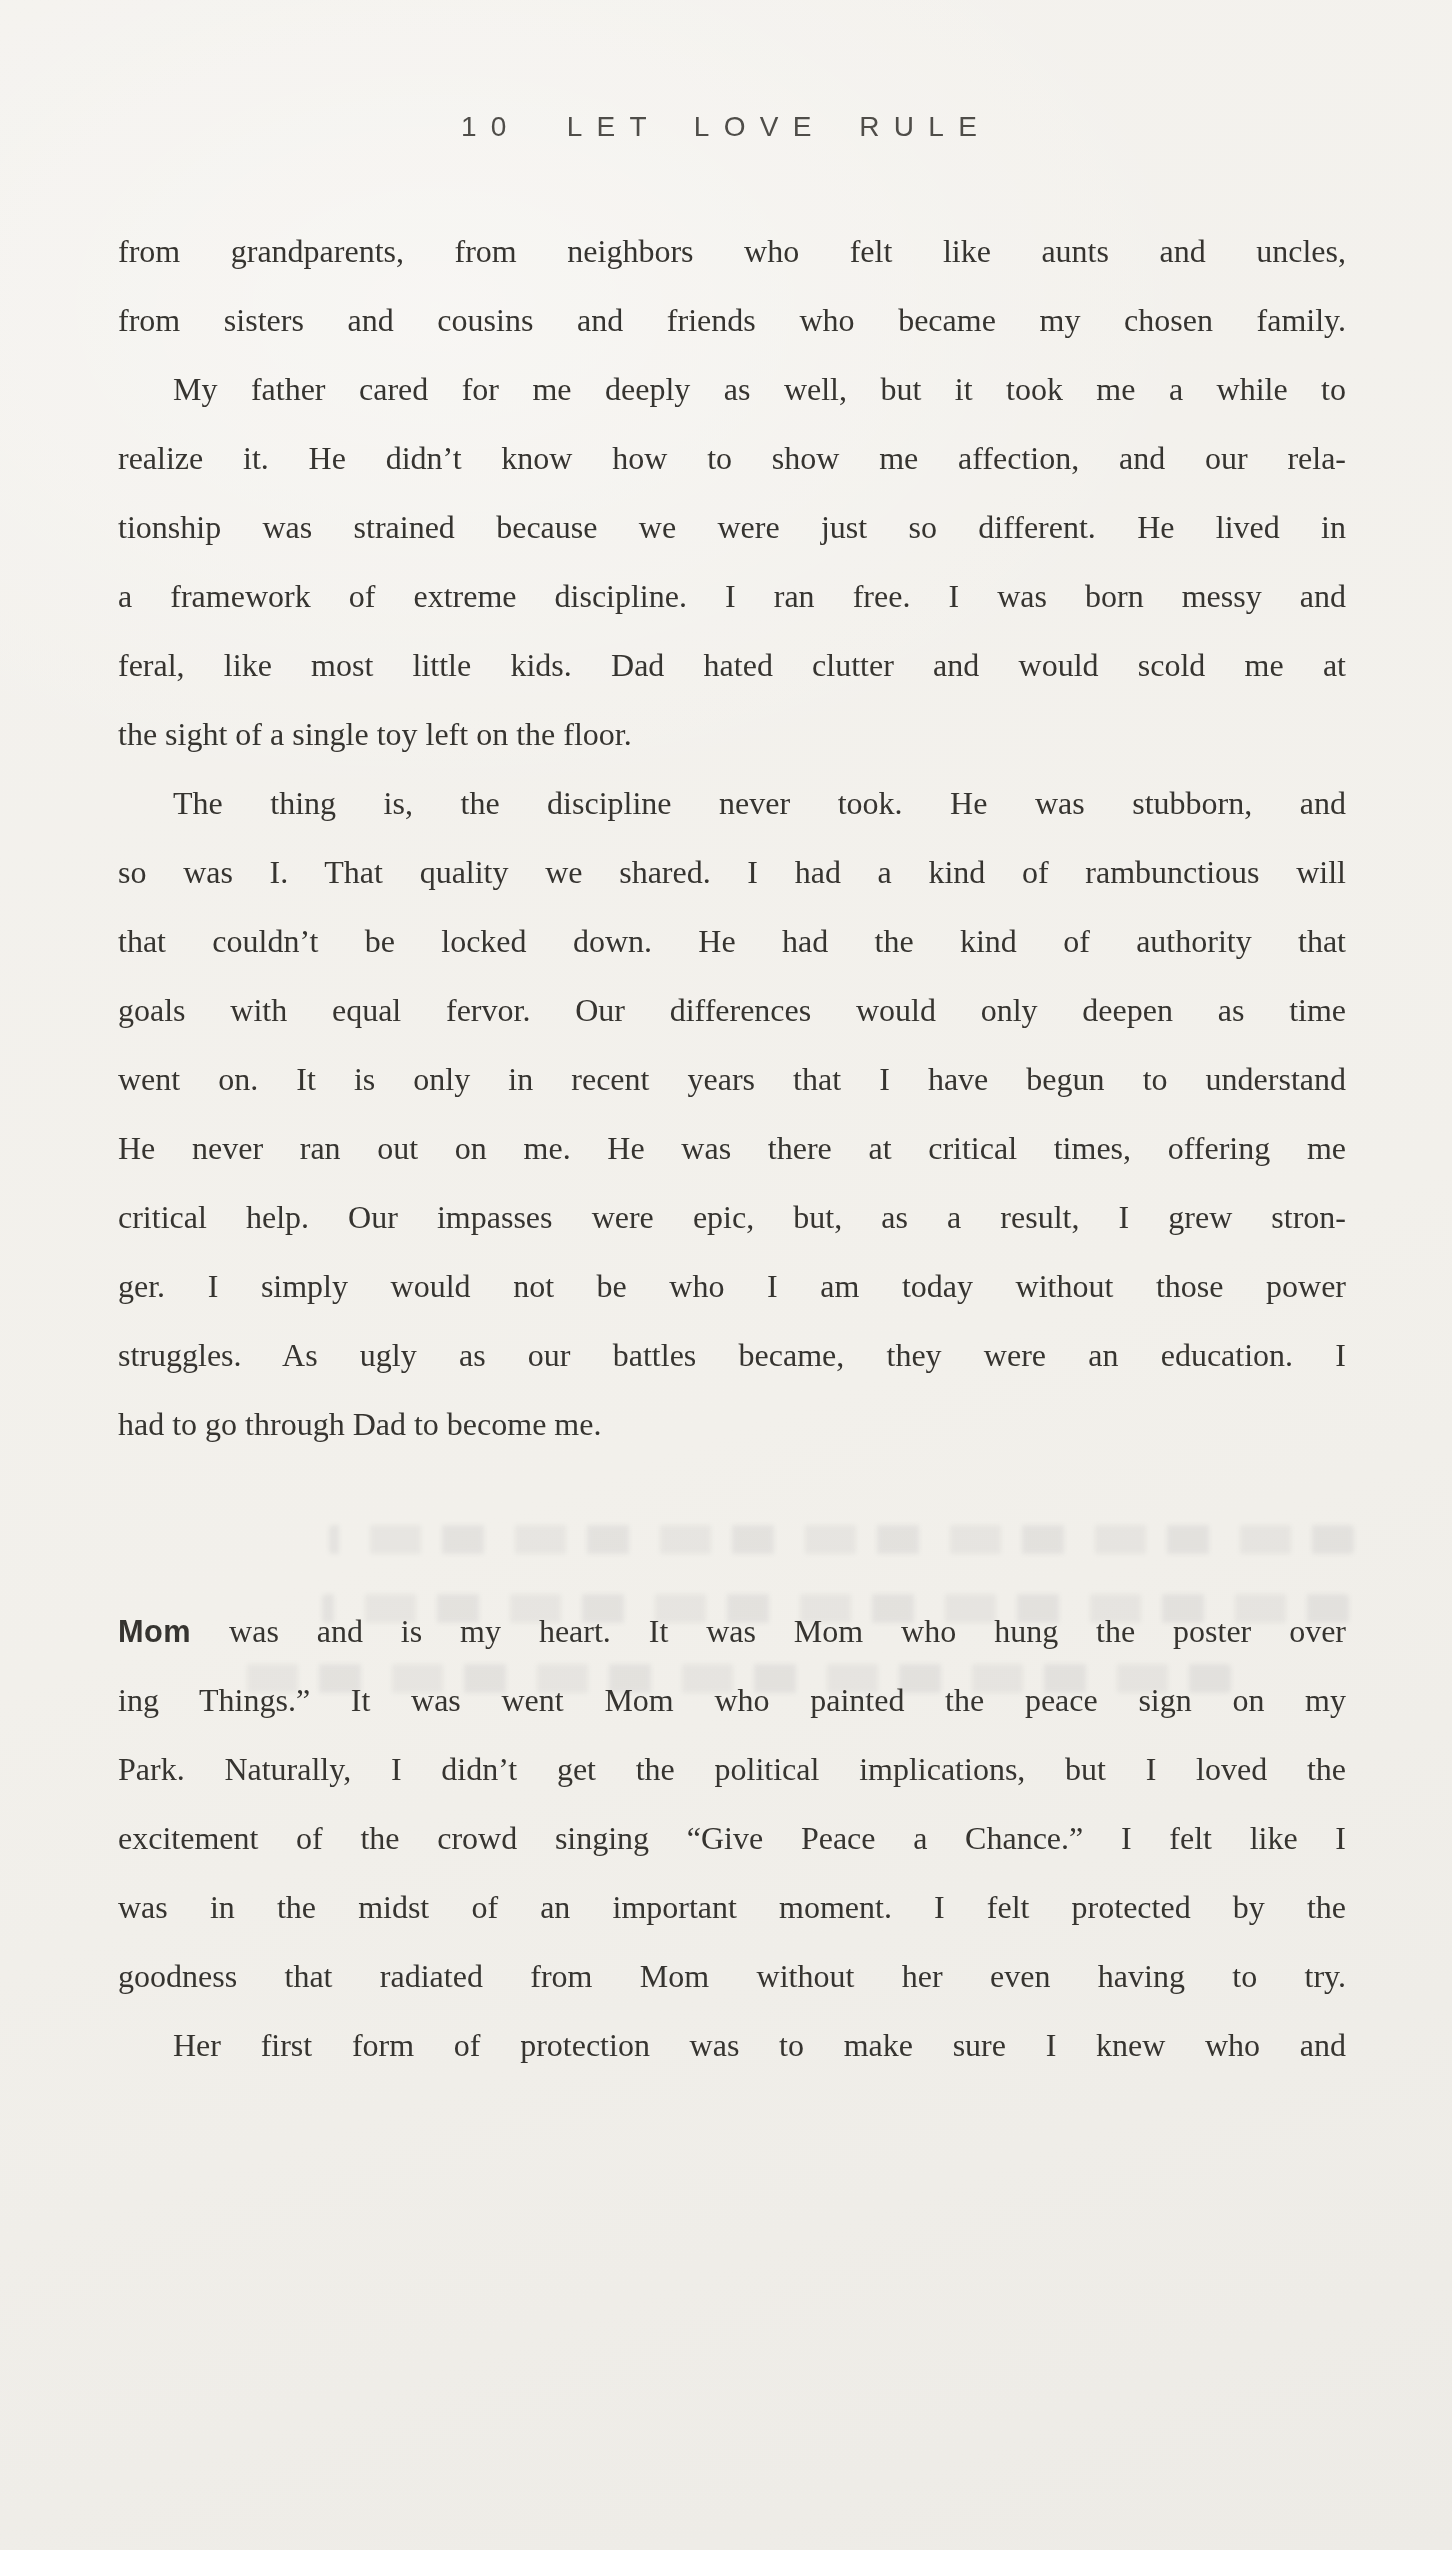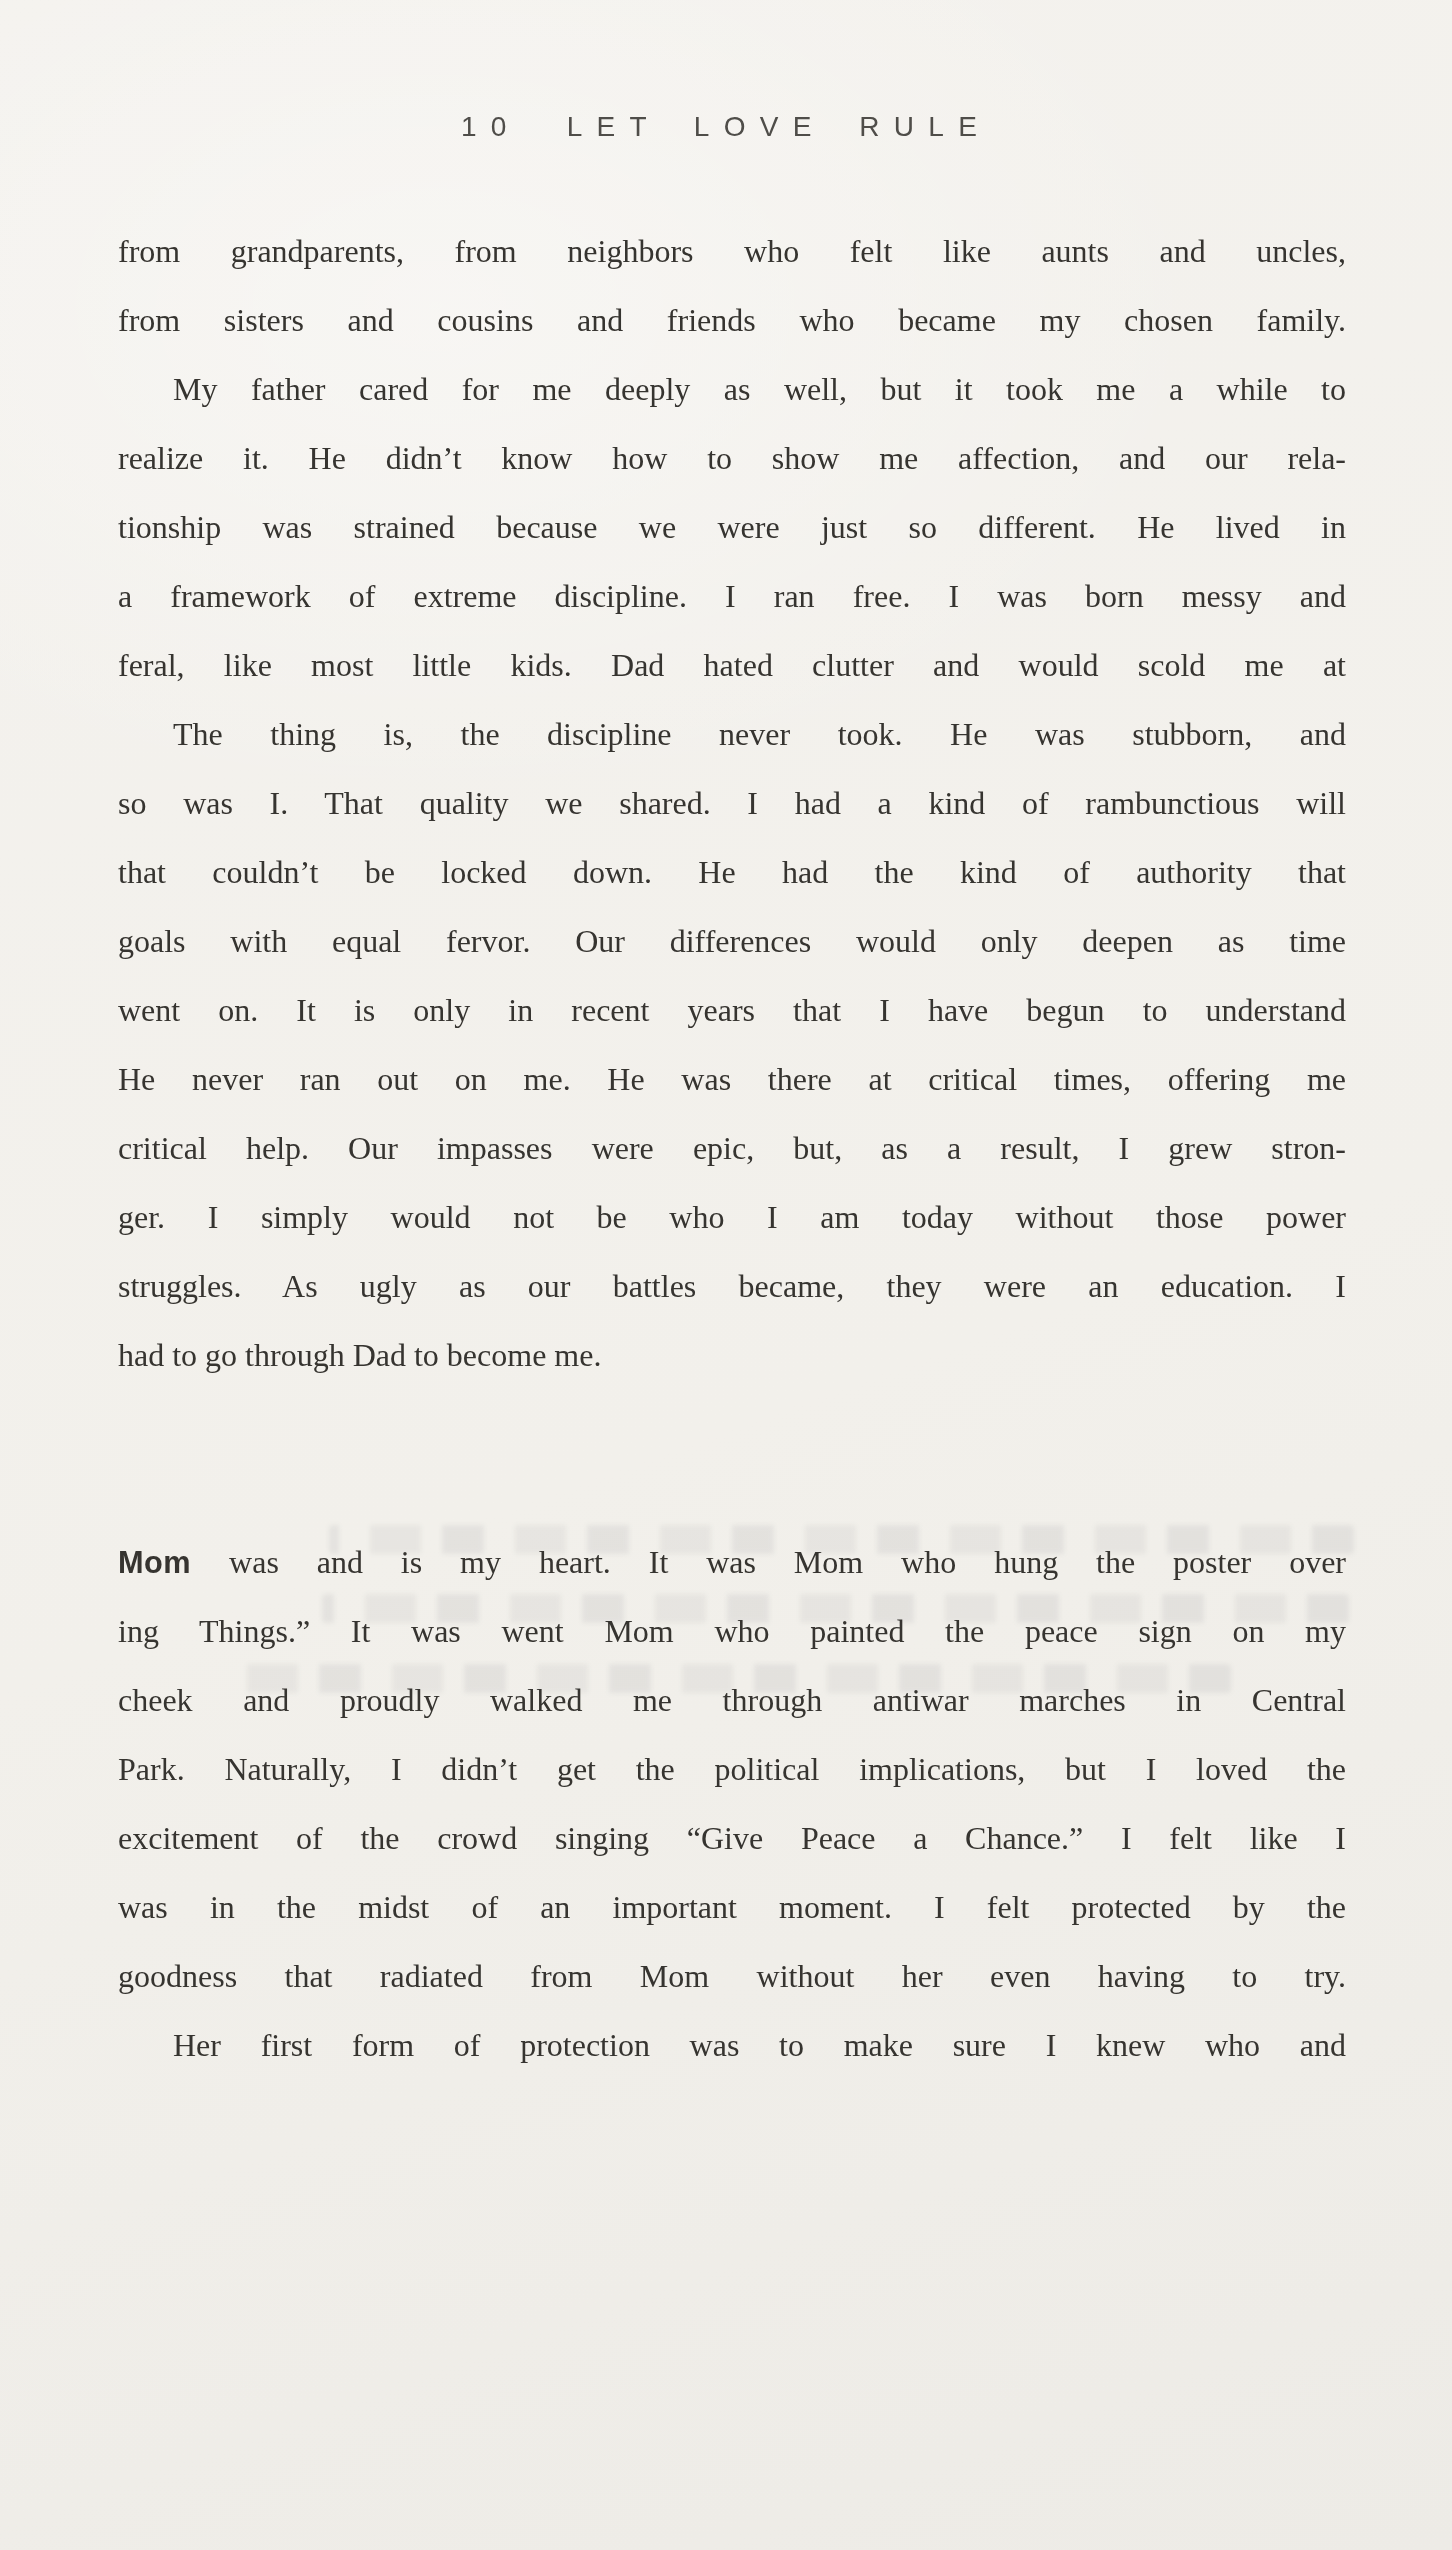--- a/index.html
+++ b/index.html
@@ -93,37 +93,37 @@
       <div class="para">
         <div class="line">from grandparents, from neighbors who felt like aunts and uncles,</div>
         <div class="line">from sisters and cousins and friends who became my chosen family.</div>
       </div>
       <div class="para">
         <div class="line indent">My father cared for me deeply as well, but it took me a while to</div>
         <div class="line">realize it. He didn’t know how to show me affection, and our rela-</div>
         <div class="line">tionship was strained because we were just so different. He lived in</div>
         <div class="line">a framework of extreme discipline. I ran free. I was born messy and</div>
         <div class="line">feral, like most little kids. Dad hated clutter and would scold me at</div>
+        <div class="line last">the sight of a single toy left on the floor.</div>
       </div>
       <div class="para">
         <div class="line indent">The thing is, the discipline never took. He was stubborn, and</div>
         <div class="line">so was I. That quality we shared. I had a kind of rambunctious will</div>
         <div class="line">that couldn’t be locked down. He had the kind of authority that</div>
         <div class="line">goals with equal fervor. Our differences would only deepen as time</div>
         <div class="line">went on. It is only in recent years that I have begun to understand</div>
         <div class="line">He never ran out on me. He was there at critical times, offering me</div>
         <div class="line">critical help. Our impasses were epic, but, as a result, I grew stron-</div>
         <div class="line">ger. I simply would not be who I am today without those power</div>
         <div class="line">struggles. As ugly as our battles became, they were an education. I</div>
         <div class="line last">had to go through Dad to become me.</div>
       </div>
       <div class="para gap-before">
         <div class="line"><strong class="lead">Mom</strong> was and is my heart. It was Mom who hung the poster over</div>
         <div class="line">ing Things.” It was went Mom who painted the peace sign on my</div>
-        <div class="line">cheek and proudly walked me through antiwar marches in Central</div>
         <div class="line">Park. Naturally, I didn’t get the political implications, but I loved the</div>
         <div class="line">excitement of the crowd singing “Give Peace a Chance.” I felt like I</div>
         <div class="line">was in the midst of an important moment. I felt protected by the</div>
         <div class="line">goodness that radiated from Mom without her even having to try.</div>
       </div>
       <div class="para">
         <div class="line indent">Her first form of protection was to make sure I knew who and</div>
       </div>
     </div>
 </div>

